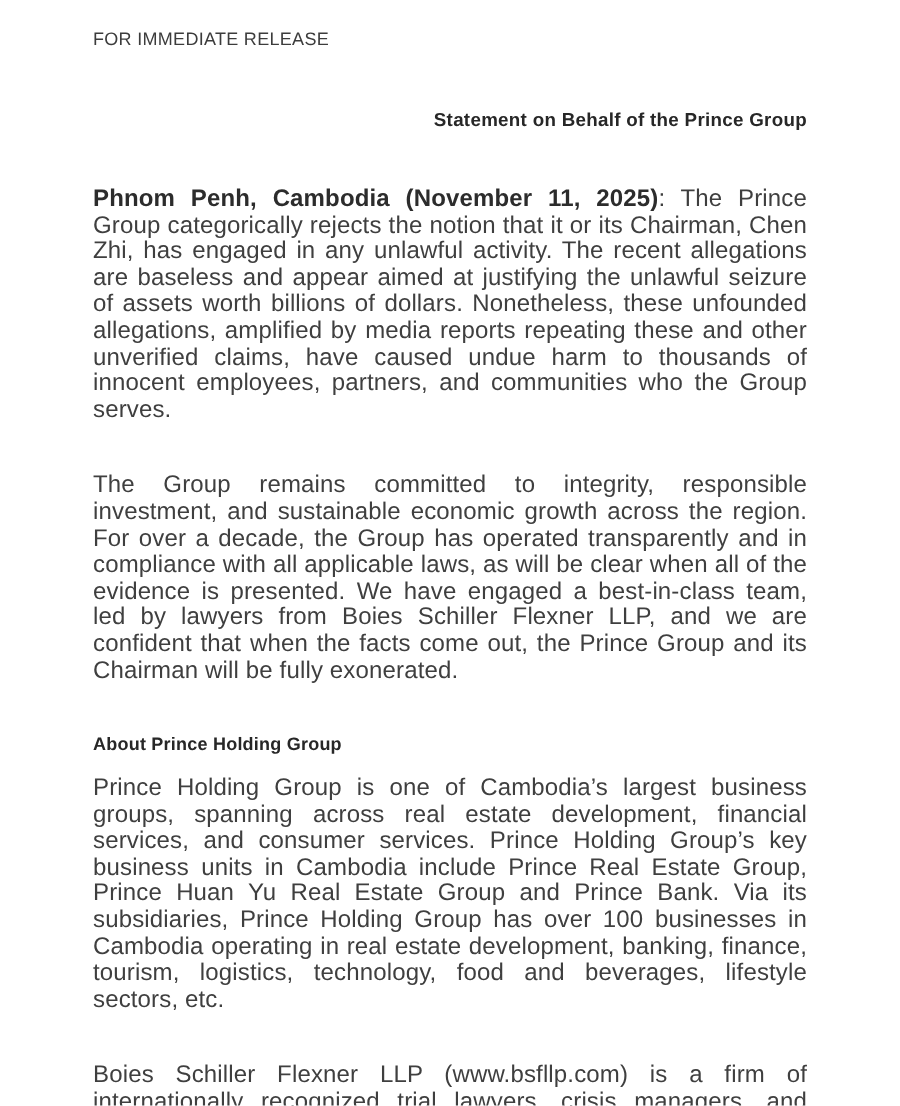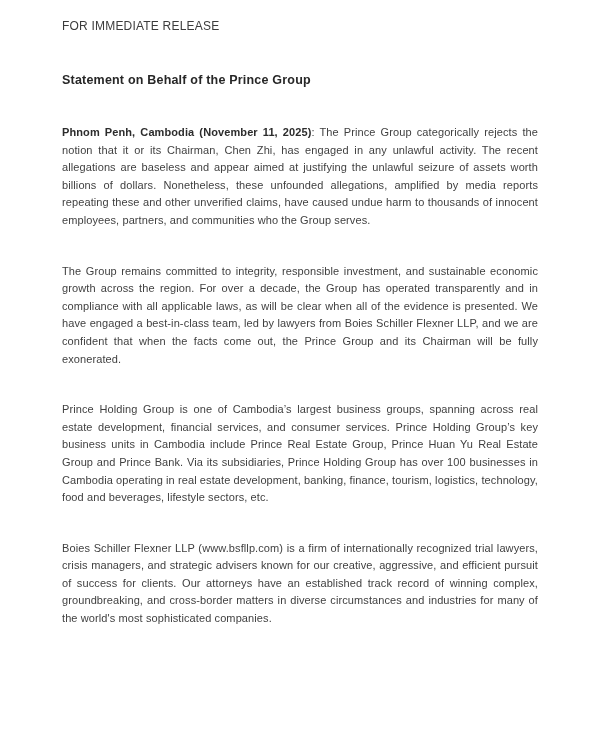--- a/index.html
+++ b/index.html
@@ -26,26 +26,26 @@
     line-height: 14px;
     color: #3c3c3c;
     letter-spacing: 0.2px;
     margin: 0 0 39px 0;
   }
   .doc-title {
     font-size: 12.5px;
     line-height: 16px;
     font-weight: 700;
     color: #272727;
-    text-align: left;
+    text-align: right;
     letter-spacing: 0.2px;
     margin: 0 0 36px 0;
   }
   p.body-para {
-    font-size: 11px;
+    font-size: 16px;
     line-height: 17.6px;
     text-align: justify;
     color: #3f3f3f;
     margin: 0 0 33px 0;
     letter-spacing: 0.1px;
   }
   .dateline {
     font-weight: 700;
     color: #2c2c2c;
   }
@@ -64,19 +64,20 @@
 <div class="page">
 
   <div class="release-line">FOR IMMEDIATE RELEASE</div>
 
   <h1 class="doc-title">Statement on Behalf of the Prince Group</h1>
 
   <p class="body-para"><span class="dateline">Phnom Penh, Cambodia (November 11, 2025)</span><span>: The Prince Group categorically rejects the notion that it or its Chairman, Chen Zhi, has engaged in any unlawful activity. The recent allegations are baseless and appear aimed at justifying the unlawful seizure of assets worth billions of dollars. Nonetheless, these unfounded allegations, amplified by media reports repeating these and other unverified claims, have caused undue harm to thousands of innocent employees, partners, and communities who the Group serves.</span></p>
 
   <p class="body-para">The Group remains committed to integrity, responsible investment, and sustainable economic growth across the region. For over a decade, the Group has operated transparently and in compliance with all applicable laws, as will be clear when all of the evidence is presented. We have engaged a best-in-class team, led by lawyers from Boies Schiller Flexner LLP, and we are confident that when the facts come out, the Prince Group and its Chairman will be fully exonerated.</p>
 
+  <h2 class="section-heading">About Prince Holding Group</h2>
 
   <p class="body-para">Prince Holding Group is one of Cambodia’s largest business groups, spanning across real estate development, financial services, and consumer services. Prince Holding Group’s key business units in Cambodia include Prince Real Estate Group, Prince Huan Yu Real Estate Group and Prince Bank. Via its subsidiaries, Prince Holding Group has over 100 businesses in Cambodia operating in real estate development, banking, finance, tourism, logistics, technology, food and beverages, lifestyle sectors, etc.</p>
 
 
   <p class="body-para">Boies Schiller Flexner LLP (www.bsfllp.com) is a firm of internationally recognized trial lawyers, crisis managers, and strategic advisers known for our creative, aggressive, and efficient pursuit of success for clients. Our attorneys have an established track record of winning complex, groundbreaking, and cross-border matters in diverse circumstances and industries for many of the world's most sophisticated companies.</p>
 
 </div>
 
 </body></html>

